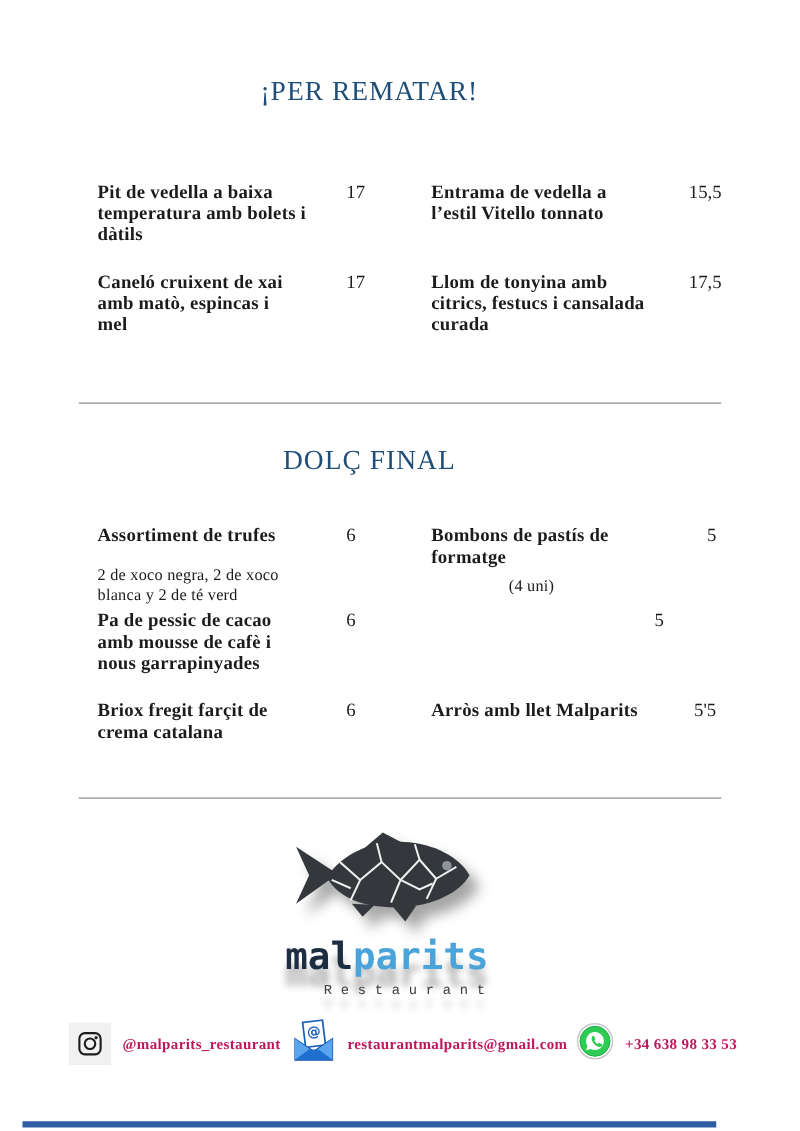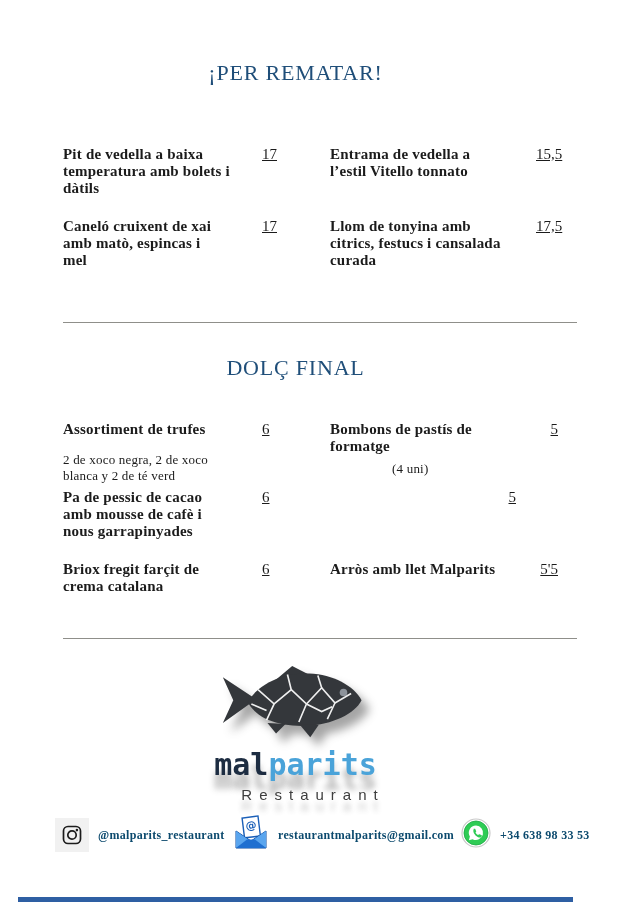--- a/index.html
+++ b/index.html
@@ -2,41 +2,41 @@
 <html lang="ca"><head>
 <meta charset="utf-8">
 <style>
   html,body{margin:0;padding:0;background:#ffffff;}
   .page{position:relative;width:591px;height:905px;background:#ffffff;overflow:hidden;
         font-family:"Liberation Serif",serif;color:#1b1b1b;}
   .sec-title{position:absolute;left:0;width:100%;text-align:center;margin:0;
              font-weight:400;color:#1f4e79;letter-spacing:0.8px;}
   .t1{top:60px;font-size:22px;}
   .t2{top:355px;font-size:22px;}
-  .menu-row{position:absolute;left:63px;width:515px;display:grid;
+  .menu-row{position:absolute;left:78px;width:515px;display:grid;
             grid-template-columns:192px 75px 206px 42px;align-items:start;}
   .r1a{top:146px}.r1b{top:218px}.r2a{top:421px}.r2b{top:489px}.r2c{top:561px}
   .iname{font-size:15px;font-weight:700;line-height:17px;white-space:pre;letter-spacing:0.2px;}
-  .iprice{font-size:15px;line-height:17px;font-weight:400;padding-left:7px;text-decoration:underline;}
+  .iprice{font-size:15px;line-height:17px;font-weight:400;padding-left:7px;}
   .iprice.pr{text-align:right;padding:0 20px 0 0;}
   .idesc{font-size:13px;font-weight:400;line-height:16px;margin-top:14px;white-space:pre;letter-spacing:0.2px;}
   .idesc.indent{margin-left:62px;margin-top:6px;}
   .divider{position:absolute;left:63px;width:514px;height:1px;background:#8f8f8a;}
   .d1{top:322px}.d2{top:638px}
-  .logo{position:absolute;top:662px;left:0;width:100%;text-align:center;}
+  .logo{position:absolute;top:662px;left:0;width:100%;text-align:center;padding-left:14px;}
   .fish{display:inline-block;filter:drop-shadow(8px 9px 5px rgba(55,55,55,0.45));}
   .brand{font-family:"DejaVu Sans Mono",monospace;font-weight:700;font-size:30px;line-height:30px;
          margin-top:2px;text-shadow:0 14px 6px rgba(55,55,55,0.40);}
   .b1{color:#1d2d42;} .b2{color:#4aa3d9;}
-  .brand-sub{font-family:Liberation Sans, sans-serif;font-size:15px;letter-spacing:7px;
+  .brand-sub{font-family:Liberation Mono, monospace;font-size:11px;letter-spacing:7px;
              padding-left:7px;color:#3d3d3d;margin-top:6px;text-shadow:0 11px 5px rgba(70,70,70,0.30);margin-left:28px;}
   .contact{position:absolute;top:816px;height:38px;display:flex;align-items:center;gap:9px;}
   .ig{left:55px}.em{left:233px}.wa{left:461px}
   .igbox{width:34px;height:34px;background:#f1f1f1;display:flex;align-items:center;justify-content:center;}
-  .clabel{font-size:12px;font-weight:700;letter-spacing:0.3px;color:#0c4a6e;}
+  .clabel{font-size:12px;font-weight:700;letter-spacing:0.3px;color:#be185d;}
   .footer-bar{position:absolute;left:18px;right:18px;bottom:3px;height:5px;background:#2e5fa3;}
 </style>
 </head>
 <body>
 
 <div class="page">
 
   <h1 class="sec-title t1">¡PER REMATAR!</h1>
 
   <div class="menu-row r1a">

